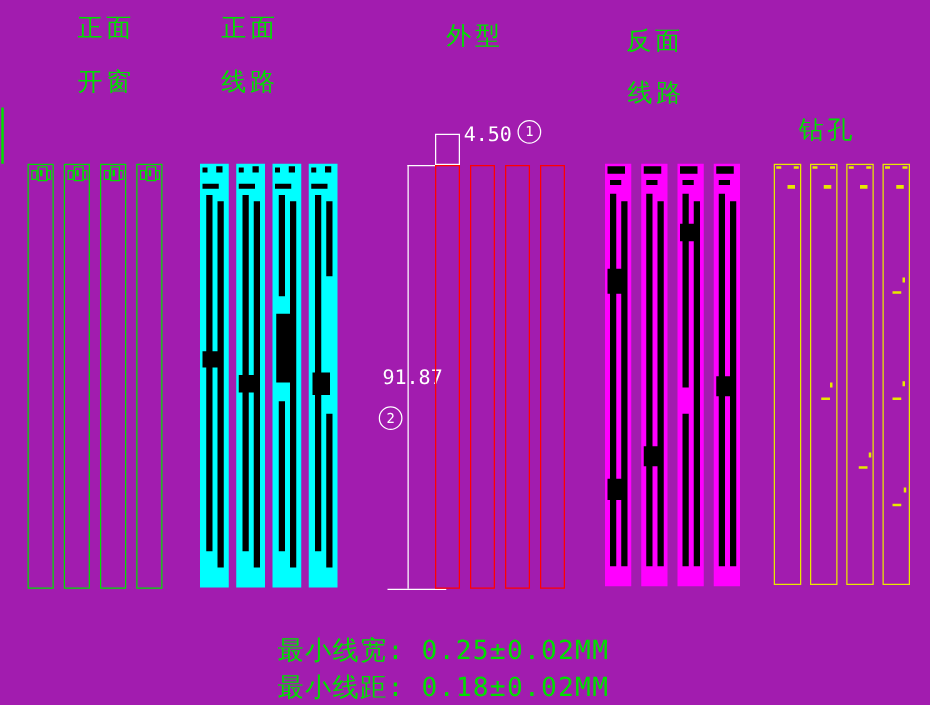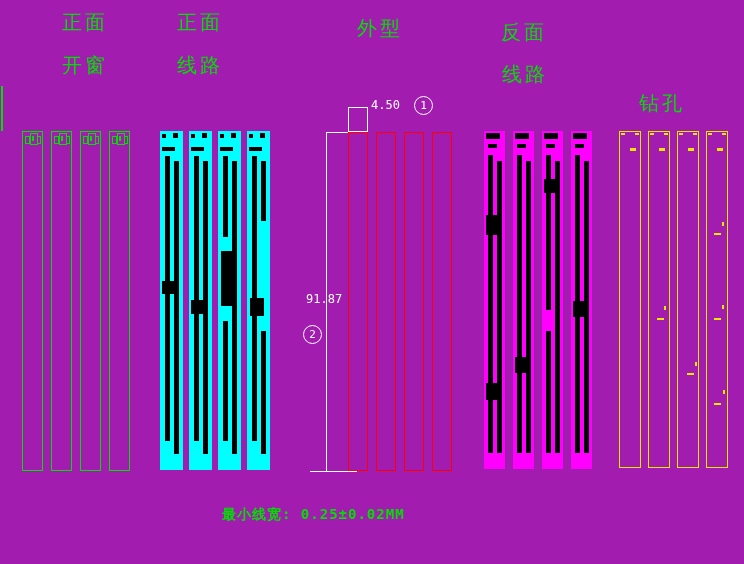--- a/index.html
+++ b/index.html
@@ -1,23 +1,23 @@
 <!DOCTYPE html>
 <html><head>
 <meta charset="utf-8">
 <style>
   html,body{margin:0;padding:0;background:#000;}
   .canvas{position:relative;width:744px;height:564px;background:#a21caf;overflow:hidden;
           font-family:"DejaVu Sans",sans-serif;}
   
   .lb{position:absolute;color:#00e000;font-size:20px;letter-spacing:3px;white-space:nowrap;
       font-weight:400;line-height:24px;}
-  .note{position:absolute;color:#00e000;font-size:14px;letter-spacing:1px;white-space:nowrap;
-        font-family:"DejaVu Sans Mono","DejaVu Sans",monospace;font-weight:bold;}
-  .dimtext{position:absolute;color:#fff;font-size:12px;white-space:nowrap;
+  .note{position:absolute;color:#00e000;font-size:21px;letter-spacing:1px;white-space:nowrap;
+        font-family:"DejaVu Sans Mono","DejaVu Sans",monospace;}
+  .dimtext{position:absolute;color:#fff;font-size:16px;white-space:nowrap;
            font-family:"DejaVu Sans Mono",monospace;}
   .balloon{position:absolute;width:17px;height:17px;border:1px solid #fff;border-radius:50%;
            color:#fff;font-size:11px;display:flex;align-items:center;justify-content:center;
            font-family:"DejaVu Sans Mono",monospace;}
   
   .grp{position:absolute;display:flex;}
   .strip{position:relative;box-sizing:border-box;}
   .strip i,.strip b,.strip u{position:absolute;display:block;}
   
   .gwg{gap:8px;}
@@ -242,14 +242,15 @@
         <b class="b1"></b>
         <b class="b2"></b>
         <b class="b3"></b>
         <b class="b4"></b>
         <b class="b5"></b>
         <b class="b6"></b>
       </div>
   </div>
 
   <div class="note" style="left:222px;top:506px">最小线宽: 0.25±0.02MM</div>
+  <div class="note" style="left:222px;top:536px">最小线距: 0.18±0.02MM</div>
 
 </div>
 
 </body></html>

